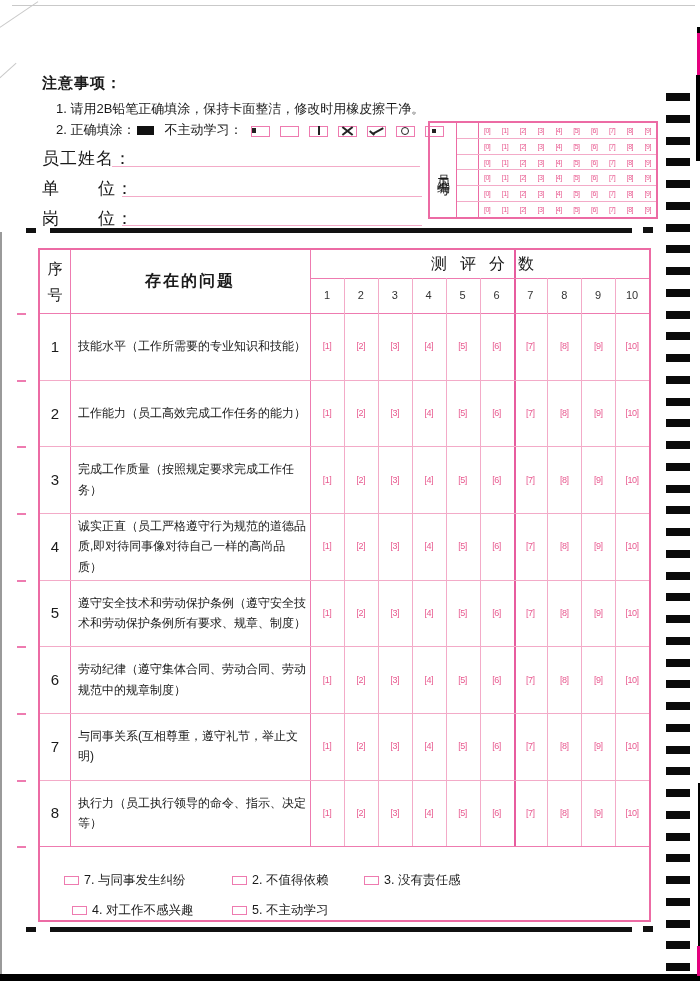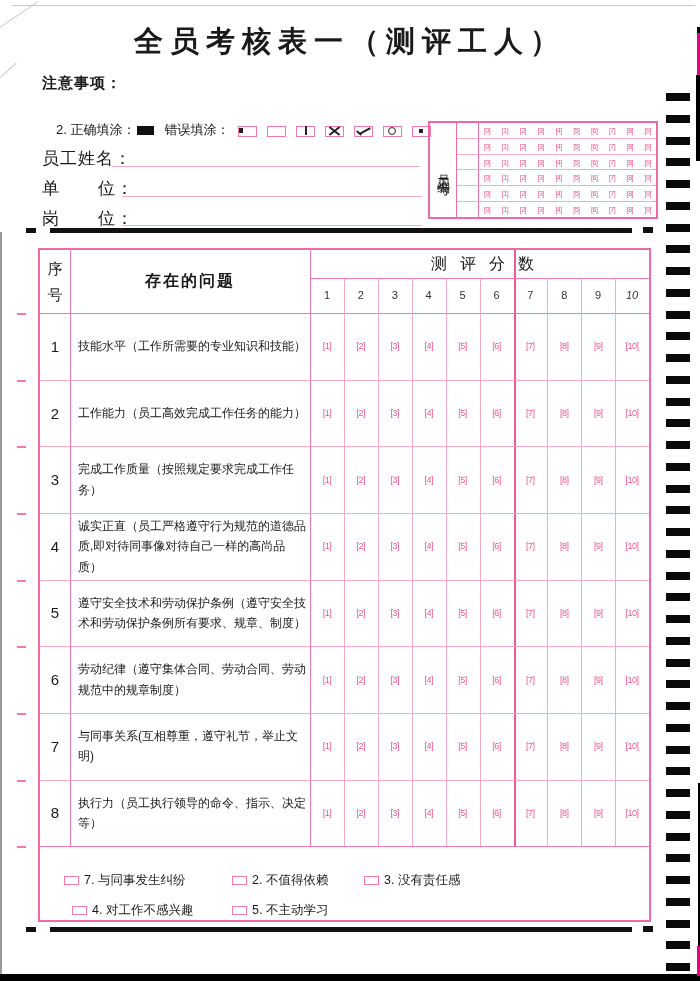--- a/index.html
+++ b/index.html
@@ -82,27 +82,27 @@
 </head>
 <body>
 
 <div class="sheet">
 
   <div class="abs artifact" style="left:12px; top:5px; width:683px; height:1px;"></div>
   <div class="abs artifact" style="left:-4px; top:14px; width:46px; height:1px; transform:rotate(-34deg);"></div>
   <div class="abs artifact" style="left:-3px; top:70px; width:22px; height:1px; transform:rotate(-42deg);"></div>
   <div class="abs artifact" style="left:0px; top:232px; width:2px; height:749px; background:#9a9a9a;"></div>
 
-  <div class="abs title">全员考核表一（测评工人）</div>
 
   <div class="abs notice-heading">注意事项：</div>
+  <div class="abs note1">1. 请用2B铅笔正确填涂，保持卡面整洁，修改时用橡皮擦干净。</div>
   <div class="abs note2">
     <span>2. 正确填涂：</span>
     <span class="fill-correct"></span>
-    <span style="margin-right:4px;">错误填涂：</span>
+    <span style="margin-right:4px;">不主动学习：</span>
     <span id="wrong-examples"><span class="wx wx-tick-left"></span><span class="wx wx-empty"></span><span class="wx wx-vertical-line"></span><span class="wx wx-cross"></span><span class="wx wx-check"></span><span class="wx wx-circle"></span><span class="wx wx-dot"></span></span>
   </div>
 
   <div class="abs field-label" style="left:42px; top:147px;">员工姓名：</div>
   <div class="abs field-line" style="left:112px; top:166px; width:308px;"></div>
   <div class="abs field-label" style="left:42px; top:177px;">单</div>
   <div class="abs field-label" style="left:98px; top:177px;">位：</div>
   <div class="abs field-line" style="left:122px; top:196px; width:300px;"></div>
   <div class="abs field-label" style="left:42px; top:207px;">岗</div>
   <div class="abs field-label" style="left:98px; top:207px;">位：</div>
@@ -232,21 +232,21 @@
         <div class="vline" style="left: 575.1px; top: 28px; height: 568px;"></div>
         <div class="score-num" style="left: 270px; width: 33.9px;">1</div>
         <div class="score-num" style="left: 303.9px; width: 33.9px;">2</div>
         <div class="score-num" style="left: 337.8px; width: 33.9px;">3</div>
         <div class="score-num" style="left: 371.7px; width: 33.9px;">4</div>
         <div class="score-num" style="left: 405.6px; width: 33.9px;">5</div>
         <div class="score-num" style="left: 439.5px; width: 33.9px;">6</div>
         <div class="score-num" style="left: 473.4px; width: 33.9px;">7</div>
         <div class="score-num" style="left: 507.3px; width: 33.9px;">8</div>
         <div class="score-num" style="left: 541.2px; width: 33.9px;">9</div>
-        <div class="score-num" style="left: 575.1px; width: 34px; font-style: italic;">10</div>
+        <div class="score-num" style="left: 575.1px; width: 34px;">10</div>
         <div class="row-num" style="top: 63px; height: 66.65px;">1</div>
         <div class="row-text" style="top: 63px; height: 66.65px;">
           <span>技能水平（工作所需要的专业知识和技能）</span>
         </div>
         <div class="bubble" style="left: 270px; top: 63px; width: 33.9px; height: 66.65px;">[1]</div>
         <div class="bubble" style="left: 303.9px; top: 63px; width: 33.9px; height: 66.65px;">[2]</div>
         <div class="bubble" style="left: 337.8px; top: 63px; width: 33.9px; height: 66.65px;">[3]</div>
         <div class="bubble" style="left: 371.7px; top: 63px; width: 33.9px; height: 66.65px;">[4]</div>
         <div class="bubble" style="left: 405.6px; top: 63px; width: 33.9px; height: 66.65px;">[5]</div>
         <div class="bubble" style="left: 439.5px; top: 63px; width: 33.9px; height: 66.65px;">[6]</div>

